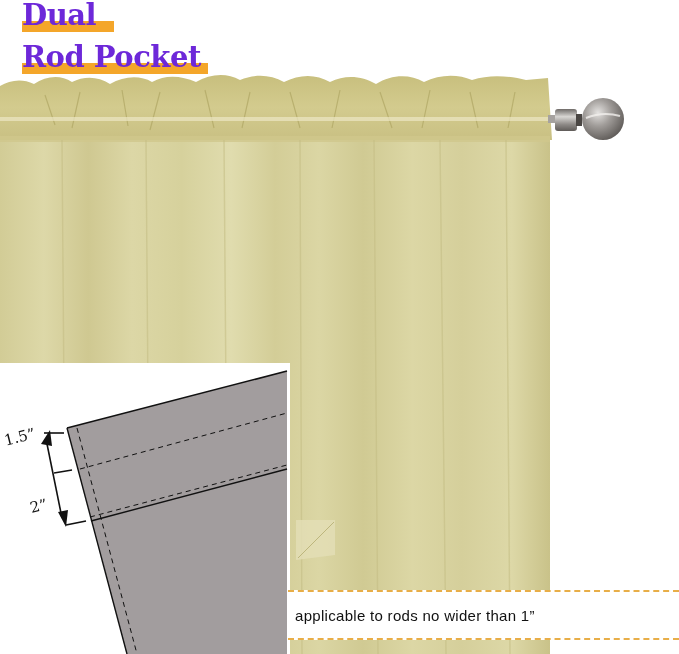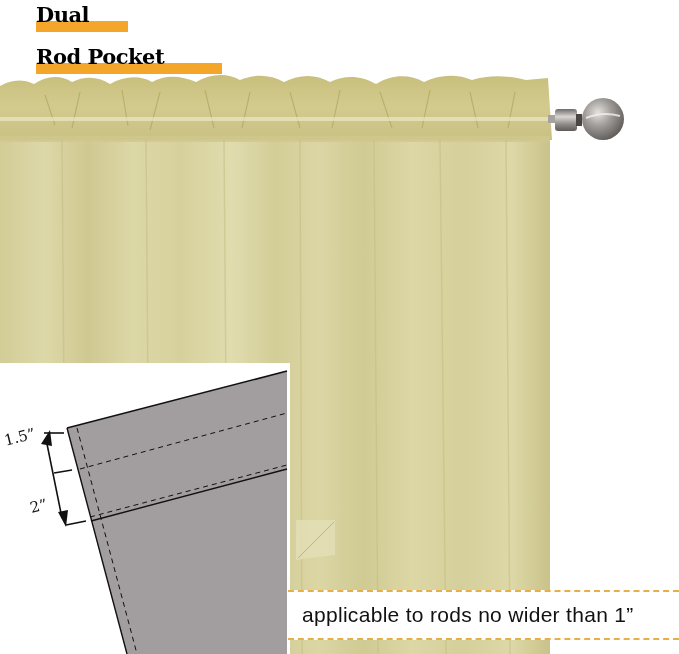--- a/index.html
+++ b/index.html
@@ -2,24 +2,24 @@
 <html><head>
   <meta charset="utf-8">
   <style>
     html, body { margin: 0; padding: 0; }
     body {
       width: 679px; height: 654px; position: relative; overflow: hidden;
       background: #ffffff;
       font-family: "DejaVu Serif", serif;
     }
     .title-line {
-      position: absolute; left: 36px;
+      position: absolute; left: 22px;
       font-family: "DejaVu Serif", "Liberation Serif", serif;
-      font-weight: bold; font-size: 21px; line-height: 30px;
-      color: #000000; z-index: 5; letter-spacing: -0.5px;
+      font-weight: bold; font-size: 29px; line-height: 30px;
+      color: #6d28d9; z-index: 5; letter-spacing: -0.5px;
     }
     .title-line .hl {
       position: absolute; left: 0; bottom: -2px; height: 11px;
       background: #f4a62a; z-index: -1;
     }
     #t1 { top: 0px; }
     #t1 .hl { width: 92px; }
     #t2 { top: 42px; text-align: center; }
     #t2 .hl { width: 186px; }
 
@@ -27,21 +27,21 @@
 
     .label-band {
       position: absolute; left: 288px; top: 590px; width: 391px; height: 46px;
       background: #ffffff;
       border-top: 2px dashed #e8ae48; border-bottom: 2px dashed #e8ae48;
       display: flex; align-items: center;
       z-index: 6;
     }
     .label-band span {
       font-family: "Liberation Sans", "DejaVu Sans", sans-serif;
-      font-size: 21px; color: #111111; padding-left: 14px; letter-spacing: 0.3px;
+      font-size: 15px; color: #111111; padding-left: 7px; letter-spacing: 0.3px;
     }
 
     .inset {
       position: absolute; left: 0; top: 363px; width: 290px; height: 291px;
       background: #ffffff; z-index: 4; overflow: hidden;
     }
     .dim-label {
       position: absolute; font-family: "DejaVu Serif", serif; font-size: 15px;
       color: #111; transform: rotate(-14deg); z-index: 5;
     }

